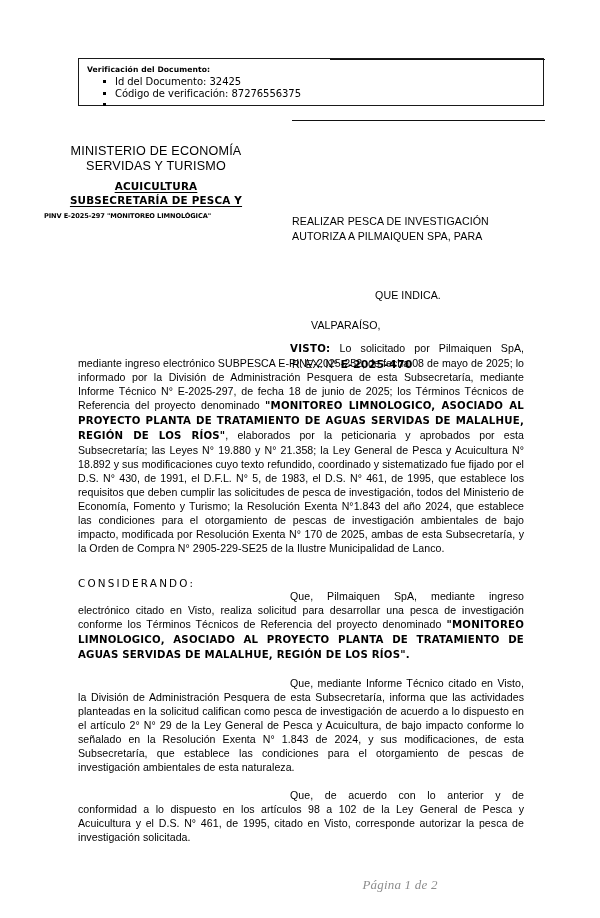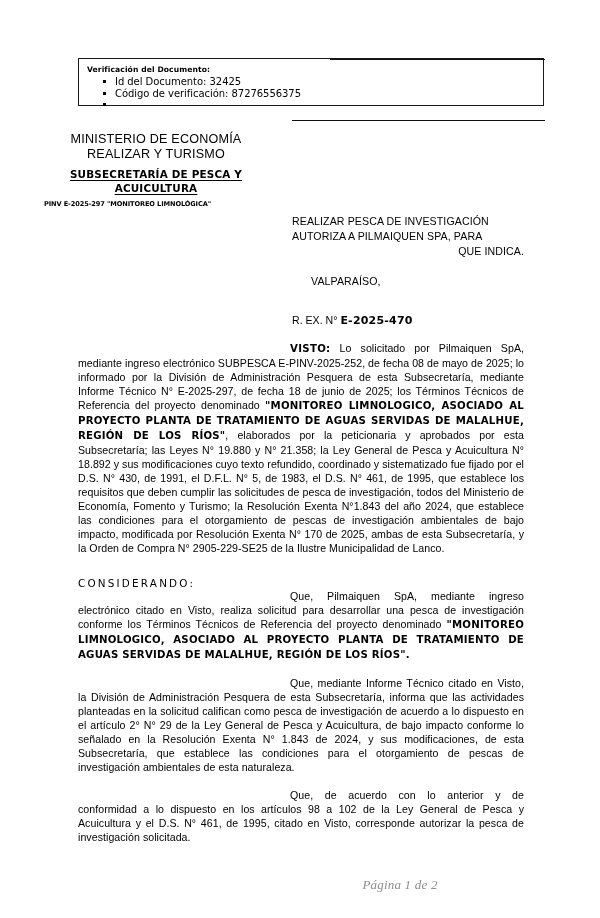--- a/index.html
+++ b/index.html
@@ -79,21 +79,21 @@
     top: 120px;
     width: 253px;
     height: 1px;
     background: #111;
   }
 
   
   .letterhead {
     position: absolute;
     left: 44px;
-    top: 132px;
+    top: 144px;
     width: 224px;
     text-align: center;
   }
   .lh-line1, .lh-line2 {
     font-family: "Liberation Sans", sans-serif;
     font-size: 12.6px;
     line-height: 15px;
     letter-spacing: 0.2px;
   }
   .lh-sub {
@@ -125,21 +125,22 @@
     width: 232px;
   }
   .subject {
     font-family: "Liberation Sans", sans-serif;
     font-size: 10.6px;
     line-height: 15px;
     text-align: justify;
     letter-spacing: 0.1px;
   }
   .subject .last-line {
-    text-align: right;
+    text-align: center;
+    margin-top: 44px;
   }
   .city {
     margin-top: 15px;
     font-family: "Liberation Sans", sans-serif;
     font-size: 10.6px;
     line-height: 15px;
     letter-spacing: 0.1px;
     margin-left: 19px;
   }
   .resol {
@@ -235,24 +236,24 @@
       <li><span class="bullet"></span><span>Id del Documento: 32425</span></li>
       <li><span class="bullet"></span><span>Código de verificación: 87276556375</span></li>
       <li><span class="bullet"></span></li>
     </ul>
   </div>
   <div class="scan-line-top"></div>
   <div class="scan-line-bottom"></div>
 
   <div class="letterhead">
     <div class="lh-line1">MINISTERIO DE ECONOMÍA</div>
-    <div class="lh-line2">REALIZAR Y TURISMO</div>
+    <div class="lh-line2">SERVIDAS Y TURISMO</div>
     <div class="lh-sub">
+      <div>ACUICULTURA</div>
       <div>SUBSECRETARÍA DE PESCA Y</div>
-      <div>ACUICULTURA</div>
     </div>
     <div class="lh-ref">PINV E-2025-297 "MONITOREO LIMNOLÓGICA"</div>
   </div>
 
   <div class="title-block">
     <div class="subject">
       <div>REALIZAR PESCA DE INVESTIGACIÓN</div>
       <div>AUTORIZA A PILMAIQUEN SPA, PARA</div>
       <div class="last-line">QUE INDICA.</div>
     </div>

